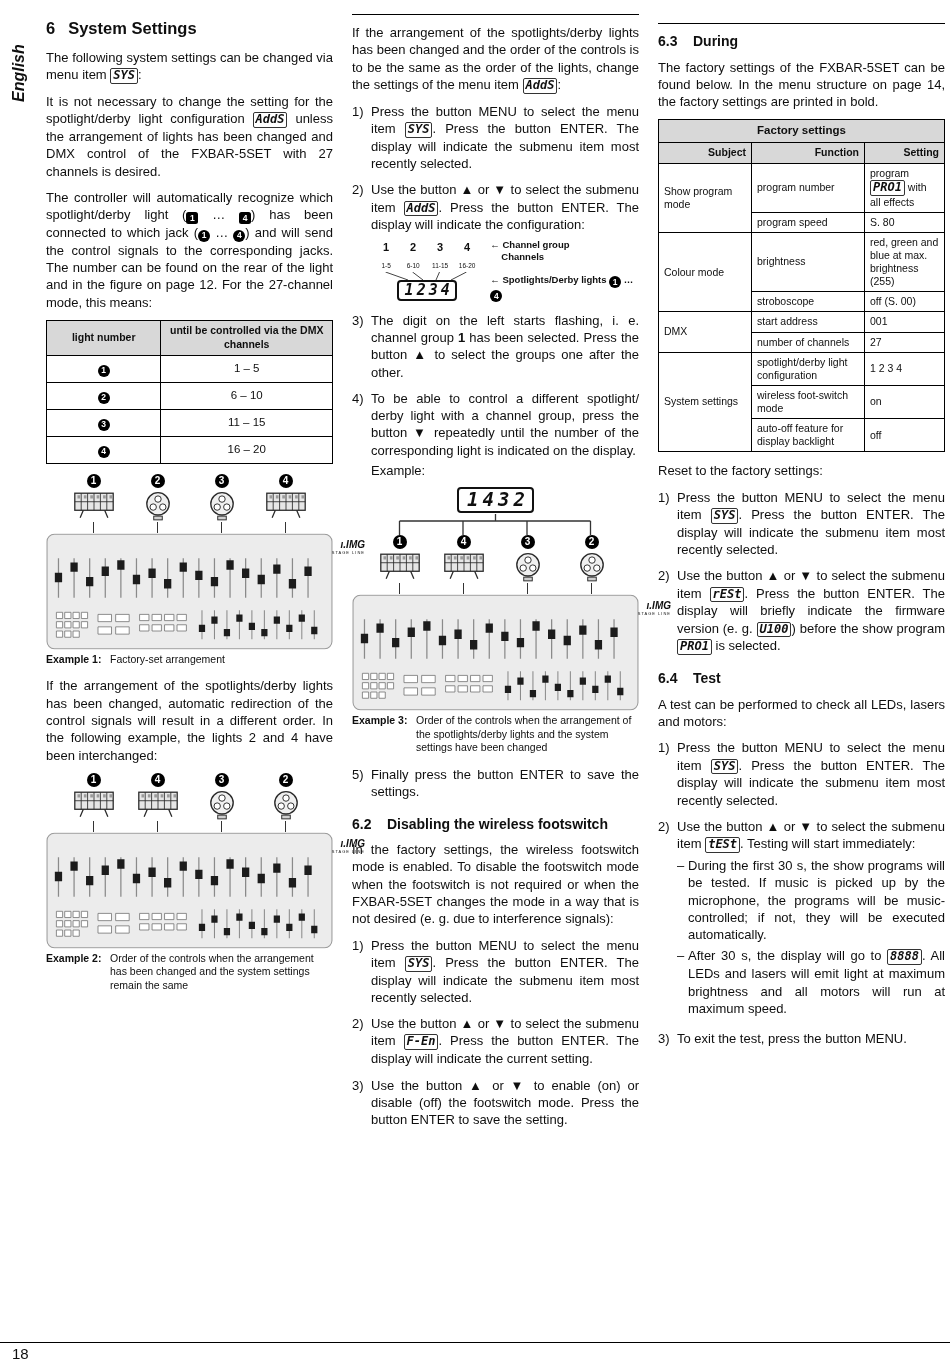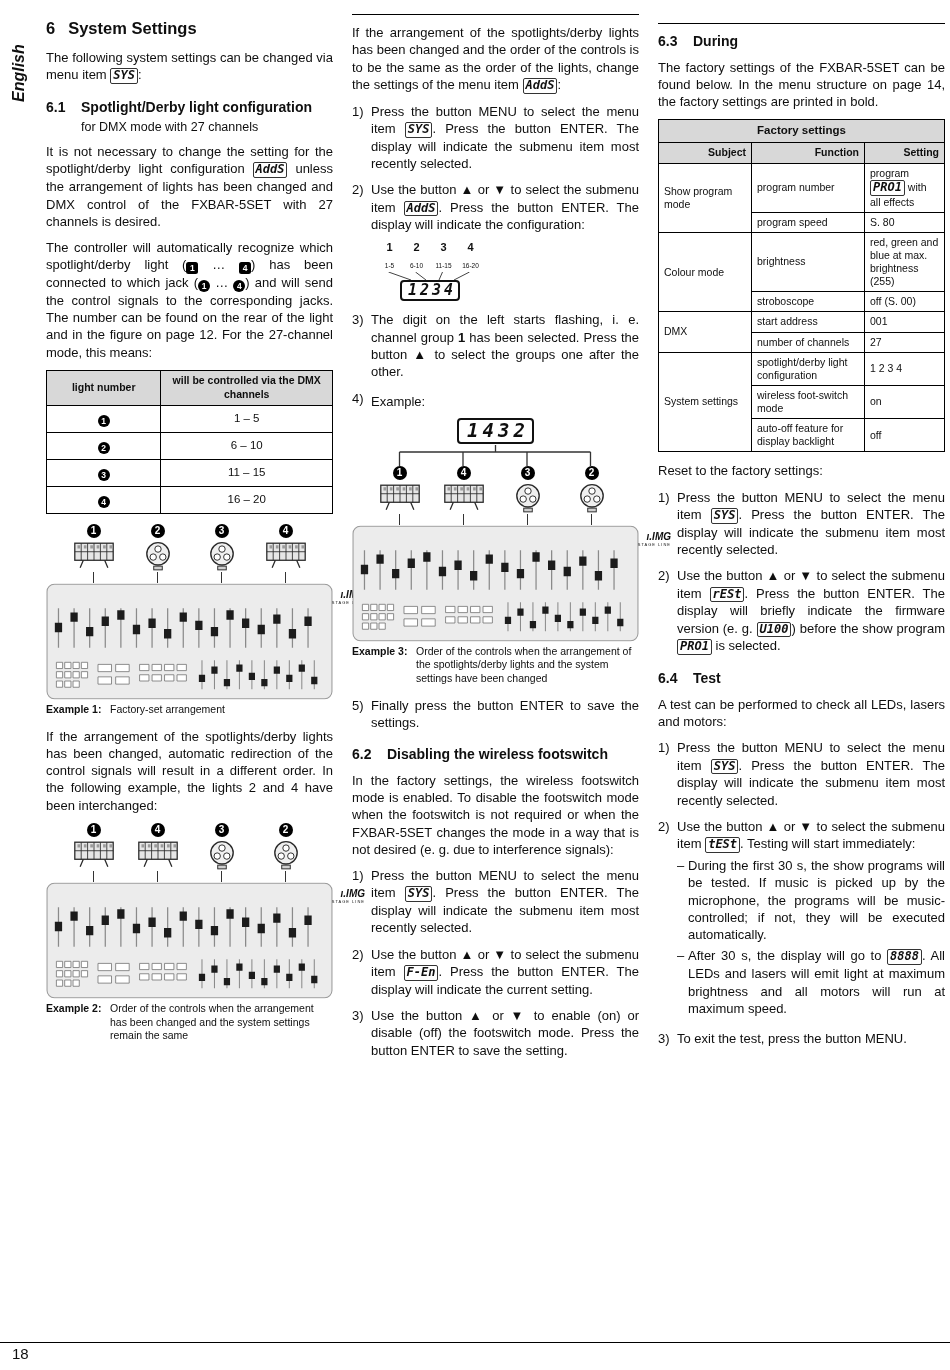--- a/index.html
+++ b/index.html
@@ -105,36 +105,29 @@
 
   <div class="lang">English</div>
 
   <div class="col" id="c1">
     <div class="h-main">
       <span>6</span>
       <span>System Settings</span>
     </div>
     <p class="body"><span>The following system settings can be changed via menu item </span><span class="lcd">SYS</span><span>:</span></p>
 
-    <div class="h-sub">
-      <span class="hn">6.1</span>
-      <span>
-        <span>Spotlight/Derby light configuration</span>
-        <span class="hsubtitle" style="display:block">for DMX mode with 27 channels</span>
-      </span>
-    </div>
 
     <p class="body"><span>It is not necessary to change the setting for the spotlight/derby light configuration </span><span class="lcd">AddS</span><span> unless the arrangement of lights has been changed and DMX control of the FXBAR-5SET with 27 channels is desired.</span></p>
     <p class="body"><span>The controller will automatically recognize which spotlight/derby light (</span><span class="nsq">1</span><span> … </span><span class="nsq">4</span><span>) has been connected to which jack (</span><span class="ncirc">1</span><span> … </span><span class="ncirc">4</span><span>) and will send the control signals to the corresponding jacks. The number can be found on the rear of the light and in the figure on page 12. For the 27-channel mode, this means:</span></p>
 
     <table class="t1">
       <thead>
         <tr>
           <th style="width:40%">light number</th>
-          <th>will be controlled via the DMX channels</th>
+          <th>until be controlled via the DMX channels</th>
         </tr>
       </thead>
       <tbody>
         <tr>
             <td><span class="ncirc">1</span></td>
             <td>1 –  5</td>
           </tr>
         <tr>
             <td><span class="ncirc">2</span></td>
             <td>6 – 10</td>
@@ -265,29 +258,35 @@
           <span>1</span><span>2</span><span>3</span><span>4</span>
         </div>
         <div class="mf-chs">
           <span>1-5</span><span>6-10</span><span>11-15</span><span>16-20</span>
         </div>
         <svg class="mf-lines" width="110" height="8" viewBox="0 0 110 8">
             <path d="M13.5 0L36 8M40.5 0L51 8M67.5 0L64 8M94.5 0L79 8" stroke="#444" stroke-width="1" fill="none"></path>
           </svg>
         <div><span class="seg7 small">1234</span></div>
       </div>
+      <div class="mf-right">
+        <div>← Channel group</div>
+        <div class="mf-ind">Channels</div>
+        <div class="mf-disp-label"><span>← Spotlights/Derby lights </span><span class="ncirc">1</span><span> … </span><span class="ncirc">4</span></div>
+      </div>
     </div>
 
     <div class="step">
       <span class="sn">3)</span>
       <span class="st"><span>The digit on the left starts flashing, i. e. channel group </span><span class="b">1</span><span> has been selected. Press the button ▲ to select the groups one after the other.</span></span>
     </div>
     <div class="step" style="margin-bottom:4px">
       <span class="sn">4)</span>
       <span class="st">
+        <span><span>To be able to control a different spotlight/ derby light with a channel group, press the button ▼ repeatedly until the number of the corresponding light is indicated on the display.</span></span>
         <span class="exword" style="display:block">Example:</span>
       </span>
     </div>
 
     <figure class="fig" style="margin:2px 0 2px">
       <div class="ex3disp"><span class="seg7">1432</span></div>
       <svg class="bus" viewBox="0 0 287 22">
         <path d="M143.5 1V8M47.5 8H238.5M47.5 8V22M111 8V22M175 8V22M238.5 8V22" stroke="#333" stroke-width="1.3" fill="none"></path>
       </svg>
       <div class="lights">

